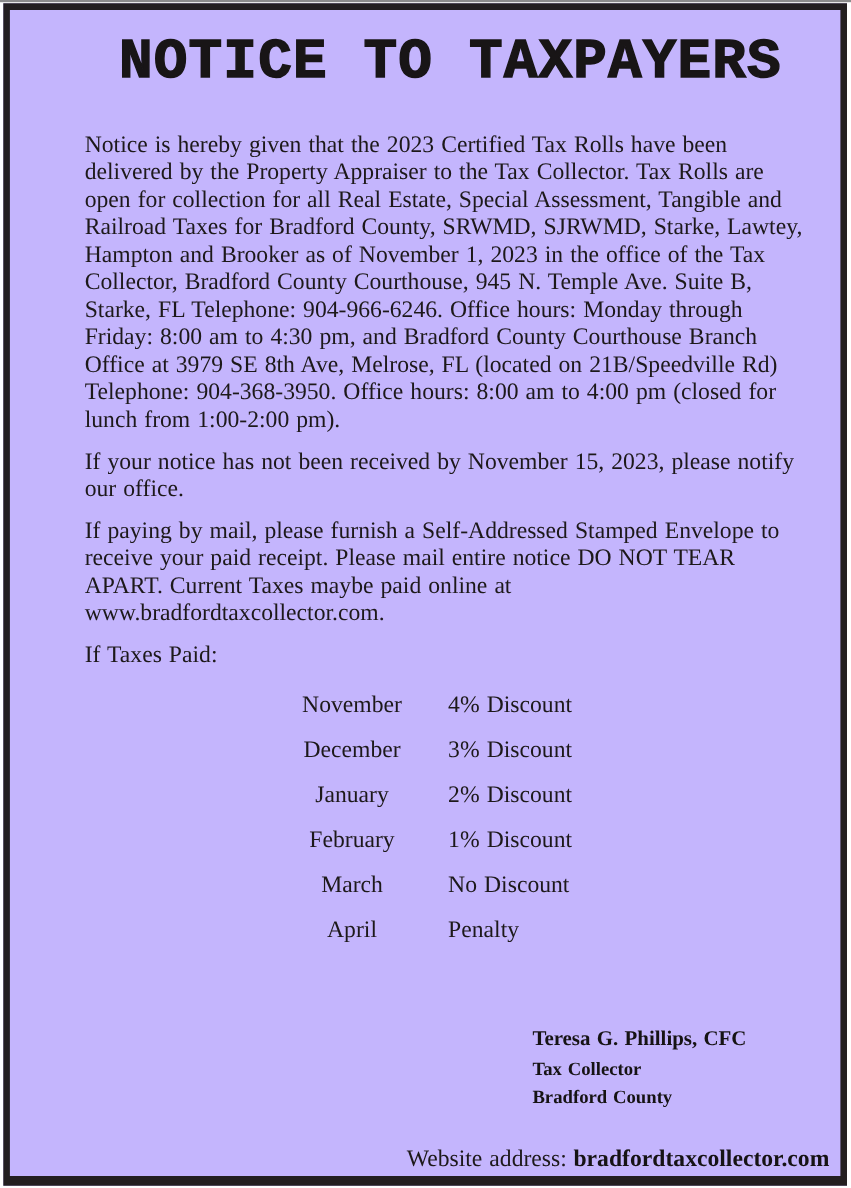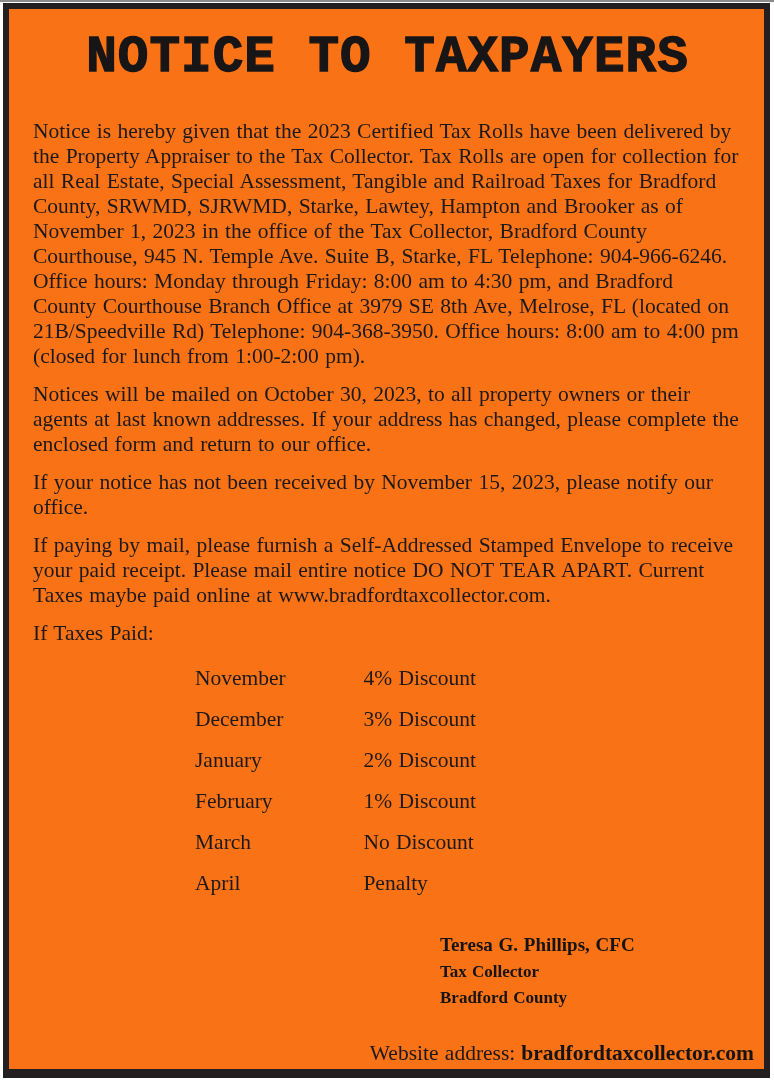--- a/index.html
+++ b/index.html
@@ -23,21 +23,22 @@
     background: #8c8c8c;
   }
   .frame {
     position: absolute;
     top: 3px;
     left: 3px;
     right: 4px;
     bottom: 2px;
     border: 6px solid #231f20;
     border-bottom-width: 9px;
-    background: #f97316;
+    background: #c4b5fd;
+    padding-left: 44px;
   }
   .content {
     position: relative;
     height: 100%;
     box-sizing: border-box;
     padding: 22px 22px 0 24px;
     font-size: 21.5px;
     line-height: 25px;
     word-spacing: 1px;
   }
@@ -62,20 +63,21 @@
   .schedule {
     margin-left: 162px;
   }
   .srow {
     margin-bottom: 16px;
     white-space: nowrap;
   }
   .srow .month {
     display: inline-block;
     width: 162px;
+    text-align: center;
   }
   .signature {
     position: absolute;
     left: 431px;
     top: 922px;
     font-weight: bold;
     color: #161314;
   }
   .sig-name {
     font-size: 19px;
@@ -103,21 +105,20 @@
 <body>
 
 <div class="page">
   <div class="top-hairline"></div>
   <div class="frame">
     <div class="content">
 
       <h1 class="title">NOTICE TO TAXPAYERS</h1>
 
       <p class="para">Notice is hereby given that the 2023 Certified Tax Rolls have been delivered by the Property Appraiser to the Tax Collector. Tax Rolls are open for collection for all Real Estate, Special Assessment, Tangible and Railroad Taxes for Bradford County, SRWMD, SJRWMD, Starke, Lawtey, Hampton and Brooker as of November 1, 2023 in the office of the Tax Collector, Bradford County Courthouse, 945 N. Temple Ave. Suite B, Starke, FL Telephone: 904-966-6246. Office hours: Monday through Friday: 8:00 am to 4:30 pm, and Bradford County Courthouse Branch Office at 3979 SE 8th Ave, Melrose, FL (located on 21B/Speedville Rd) Telephone: 904-368-3950. Office hours: 8:00 am to 4:00 pm (closed for lunch from 1:00-2:00 pm).</p>
-      <p class="para">Notices will be mailed on October 30, 2023, to all property owners or their agents at last known addresses. If your address has changed, please complete the enclosed form and return to our office.</p>
       <p class="para">If your notice has not been received by November 15, 2023, please notify our office.</p>
       <p class="para">If paying by mail, please furnish a Self-Addressed Stamped Envelope to receive your paid receipt. Please mail entire notice DO NOT TEAR APART. Current Taxes maybe paid online at www.bradfordtaxcollector.com.</p>
 
       <p class="schedule-intro">If Taxes Paid:</p>
 
       <div class="schedule">
         <div class="srow">
           <span class="month">November</span>
           <span class="discount">4% Discount</span>
         </div>

